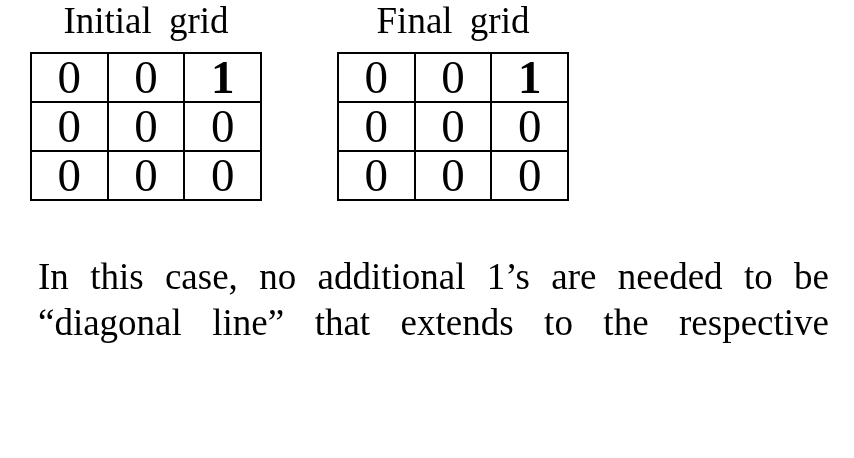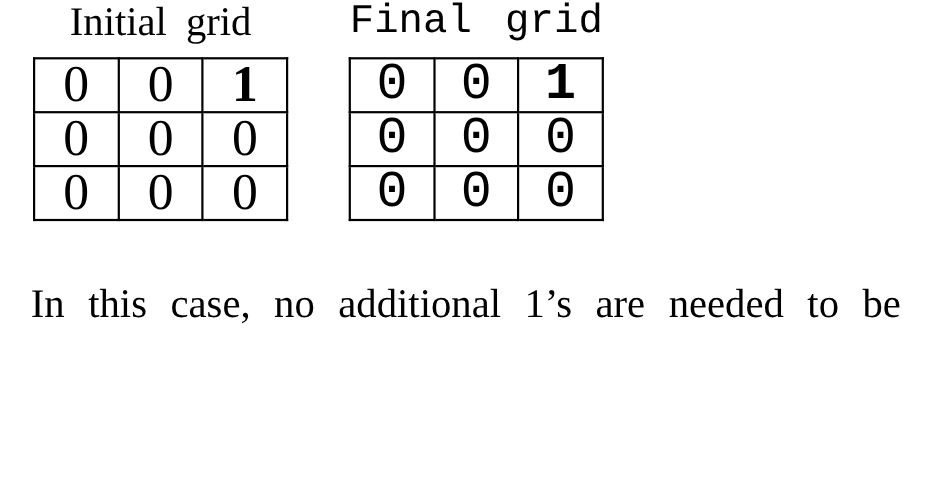--- a/index.html
+++ b/index.html
@@ -9,21 +9,21 @@
     height: 458px;
     background: #ffffff;
     color: #000000;
     font-family: "Liberation Serif", serif;
     overflow: hidden;
   }
 
   
   .grid-block { position: absolute; top: 0; width: 232px; }
   .grid-block.initial { left: 30px; }
-  .grid-block.final { left: 317px; font-family: Liberation Mono, monospace; }
+  .grid-block.final { left: 337px; }
 
   .grid-title {
     height: 52px;
     line-height: 41px;
     font-size: 37px;
     text-align: center;
     word-spacing: 8px;
     white-space: nowrap;
   }
 
@@ -39,21 +39,21 @@
     text-align: center;
     vertical-align: middle;
     font-size: 47px;
     line-height: 1;
   }
   table.grid td.bold-one { font-weight: bold; }
 
   
   .caption {
     position: absolute;
-    left: 28px;
+    left: 38px;
     top: 254px;
     width: 791px;
     font-size: 37px;
     line-height: 46px;
   }
   .caption .jline {
     text-align: justify;
     text-align-last: justify;
   }
   .caption .lline {
@@ -107,15 +107,16 @@
         <td>0</td>
         <td>0</td>
         <td>0</td>
       </tr>
     </tbody>
       </table>
   </div>
 
   <div class="caption">
     <div class="jline">In this case, no additional 1’s are needed to be</div>
+    <div class="jline">“diagonal line” that extends to the respective</div>
   </div>
 
 </div>
 
 </body></html>

